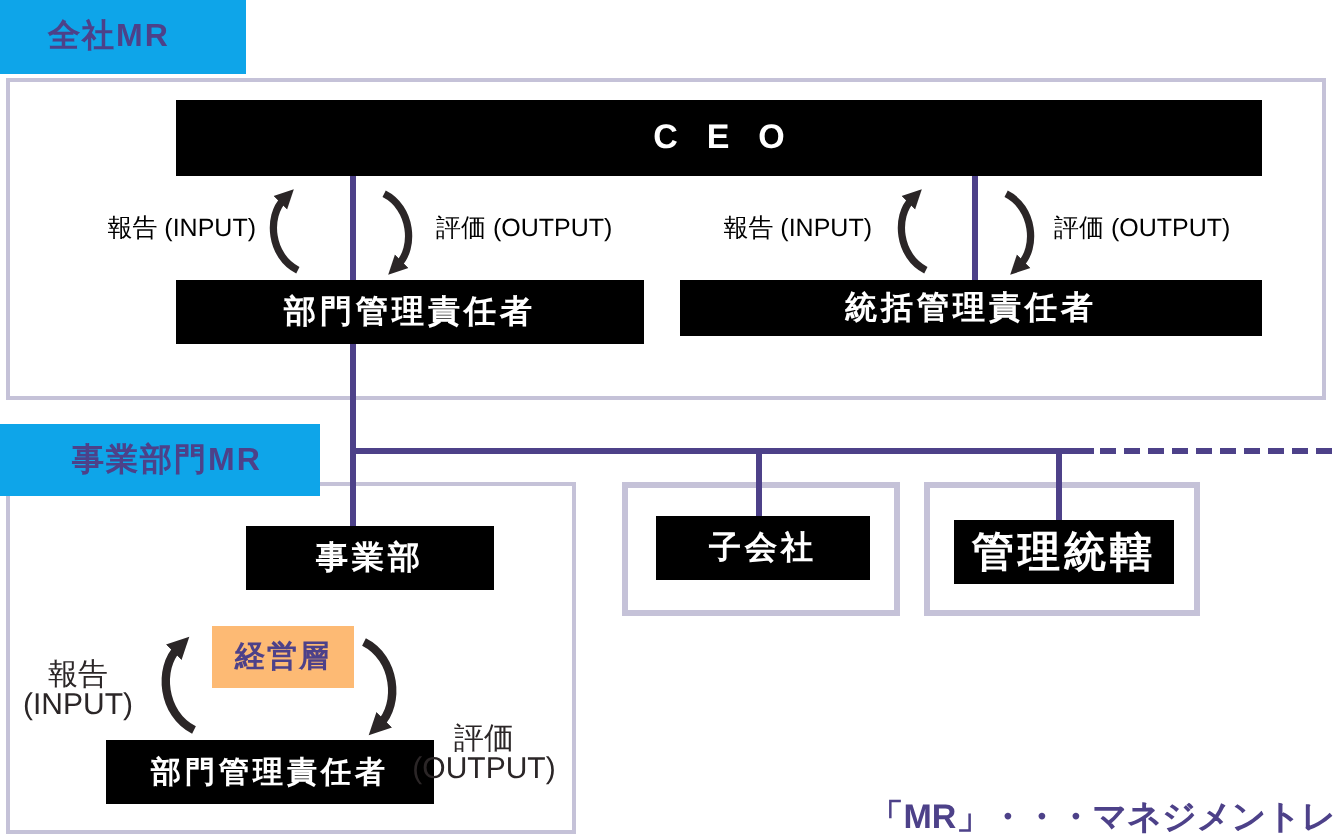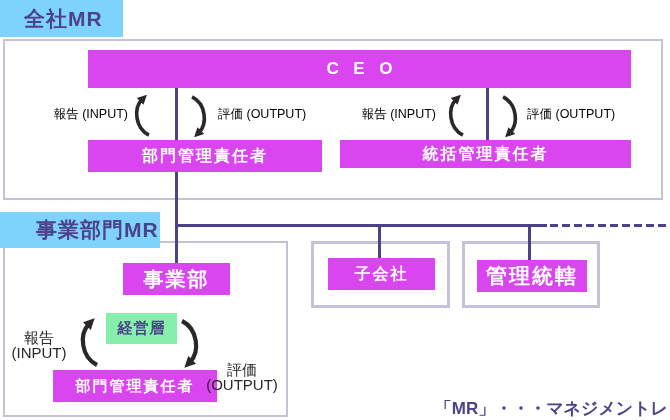--- a/index.html
+++ b/index.html
@@ -1,46 +1,46 @@
 <!DOCTYPE html>
 <html><head>
 <meta charset="utf-8">
 <style>
   html,body{margin:0;padding:0;background:#ffffff;}
   body{font-family:"Liberation Sans","DejaVu Sans",sans-serif;}
   .stage{position:relative;width:670px;height:420px;background:#fff;overflow:hidden;}
 
   
-  .tab{position:absolute;background:#7dd3fc;color:#4d4189;font-weight:bold;
-       font-size:21px;letter-spacing:1px;display:flex;align-items:center;}
+  .tab{position:absolute;background:#0ea5e9;color:#4d4189;font-weight:bold;
+       font-size:16px;letter-spacing:1px;display:flex;align-items:center;}
   .tab-company{left:0;top:0;width:123px;height:37px;padding-left:24px;box-sizing:border-box;}
   .tab-division{left:0;top:212px;width:160px;height:36px;padding-left:36px;box-sizing:border-box;z-index:4;}
 
   
   .frame{position:absolute;background:#fff;border:2px solid #c5c2d8;box-sizing:border-box;}
   .frame-company{left:3px;top:39px;width:660px;height:161px;z-index:1;}
   .frame-division{left:3px;top:241px;width:285px;height:176px;z-index:3;}
   .frame-small{border-width:3px;}
   .frame-subsidiary{left:311px;top:241px;width:139px;height:67px;z-index:3;}
   .frame-control{left:462px;top:241px;width:138px;height:67px;z-index:3;}
 
   
-  .pbox{position:absolute;background:#d946ef;color:#fff;font-weight:bold;
+  .pbox{position:absolute;background:#000000;color:#fff;font-weight:bold;
         display:flex;align-items:center;justify-content:center;letter-spacing:2px;z-index:5;}
   .ceo-bar{left:88px;top:50px;width:543px;height:38px;font-size:17px;
            letter-spacing:0.85em;text-indent:0.85em;}
   .box-dept-mgr{left:88px;top:140px;width:234px;height:32px;font-size:16px;}
   .box-gen-mgr{left:340px;top:140px;width:291px;height:28px;font-size:16px;}
-  .box-bu{left:123px;top:263px;width:107px;height:32px;font-size:20px;}
+  .box-bu{left:123px;top:263px;width:124px;height:32px;font-size:16px;}
   .box-dept-mgr2{left:53px;top:370px;width:164px;height:32px;font-size:15px;}
   .box-subsidiary{left:328px;top:258px;width:107px;height:32px;font-size:16px;font-family:Liberation Serif, serif;}
   .box-control{left:477px;top:260px;width:110px;height:32px;font-size:21px;}
 
   
-  .lbox{position:absolute;background:#86efac;color:#4d4189;font-weight:bold;
+  .lbox{position:absolute;background:#fdba74;color:#4d4189;font-weight:bold;
         display:flex;align-items:center;justify-content:center;z-index:5;}
   .box-management{left:106px;top:313px;width:71px;height:31px;font-size:15px;letter-spacing:1px;}
 
   
   .vline,.hline{position:absolute;background:#4d4189;z-index:2;}
   .vl-top-left{left:175px;top:88px;width:3px;height:52px;}
   .vl-top-right{left:486px;top:88px;width:3px;height:52px;}
   .vl-main{left:175px;top:172px;width:3px;height:91px;z-index:4;}
   .hl-branch{left:177px;top:224px;width:370px;height:3px;z-index:4;}
   .hl-dashed{position:absolute;left:550px;top:224px;width:120px;height:3px;z-index:4;

